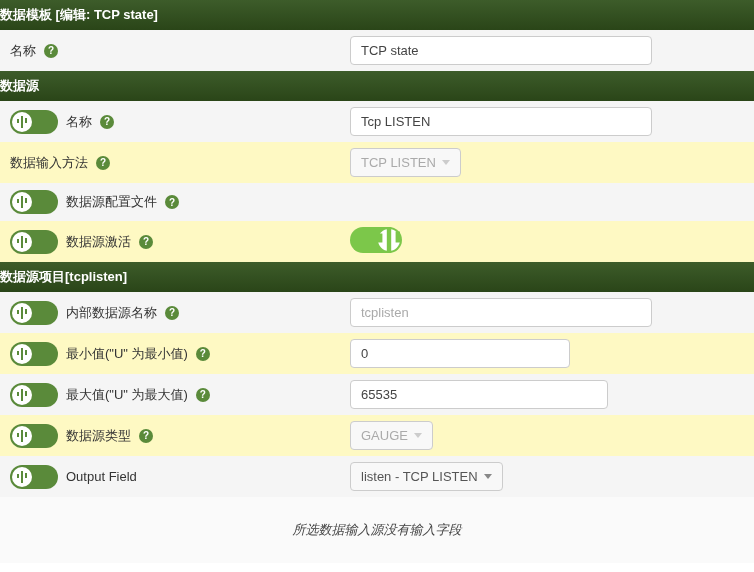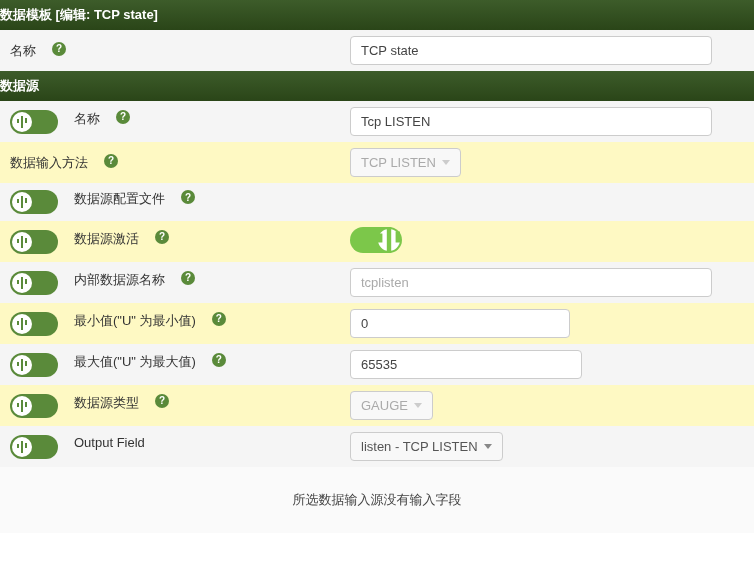--- a/index.html
+++ b/index.html
@@ -3,36 +3,36 @@
 <meta charset="utf-8">
 <style>
 * { box-sizing: border-box; margin: 0; padding: 0; }
 body { font-family: Arial, sans-serif; font-size: 13px; background: #fff; width: 754px; }
 .section-header { background: linear-gradient(to bottom, #3d5c2a, #2a4518); color: #fff; padding: 6px 0; font-weight: bold; font-size: 13px; }
 .row { display: flex; align-items: center; padding: 6px 10px; min-height: 38px; }
 .row:nth-of-type(odd) { background: #f5f5f5; }
 .row:nth-of-type(even) { background: #e8e8e8; }
 .row.r-odd { background: #f5f5f5; }
 .row.r-even { background: #fef9c3; }
-.label-col { width: 340px; display: flex; gap: 16px; }
+.label-col { width: 340px; display: flex; align-items: center; gap: 8px; }
 .control-col { flex: 1; }
 .toggle { width: 48px; height: 24px; border-radius: 12px; background: #5a8a3a; position: relative; display: inline-flex; align-items: center; flex-shrink: 0; }
 .toggle .knob { width: 20px; height: 20px; border-radius: 50%; background: #fff; position: absolute; left: 2px; display: flex; align-items: center; justify-content: center; }
 .toggle .cactus { width: 10px; height: 12px; }
 .toggle-green { width: 52px; height: 26px; border-radius: 13px; background: #7cc74a; position: relative; display: inline-flex; align-items: center; }
 .toggle-green .knob { width: 22px; height: 22px; border-radius: 50%; background: #fff; position: absolute; right: 2px; display: flex; align-items: center; justify-content: center; }
 .help-icon { width: 14px; height: 14px; border-radius: 50%; background: #5a8a3a; color: #fff; font-size: 10px; font-weight: bold; display: inline-flex; align-items: center; justify-content: center; cursor: pointer; flex-shrink: 0; }
 .label-text { color: #333; }
-.text-input { width: 362px; padding: 6px 10px; border: 1px solid #ccc; border-radius: 4px; font-size: 13px; color: #444; }
+.text-input { width: 302px; padding: 6px 10px; border: 1px solid #ccc; border-radius: 4px; font-size: 13px; color: #444; }
 .text-input::placeholder { color: #aaa; }
 .select-btn { padding: 6px 10px; border: 1px solid #ccc; border-radius: 4px; background: #f8f8f8; font-size: 13px; color: #555; display: inline-flex; align-items: center; gap: 6px; cursor: pointer; }
 .select-btn.disabled { color: #aaa; }
 .caret { width: 0; height: 0; border-left: 4px solid transparent; border-right: 4px solid transparent; border-top: 5px solid #888; }
 .select-btn.disabled .caret { border-top-color: #ccc; }
-.custom-msg { text-align: center; padding: 24px; color: #444; background: #fafafa; }
+.custom-msg { text-align: center; font-style: italic; padding: 24px; color: #444; background: #fafafa; }
 .footer { display: flex; justify-content: flex-end; gap: 8px; padding: 10px; background: #fff; }
 .wrap { position: relative; }
 </style>
 </head>
 <body>
 <div class="wrap">
 
 <div class="section-header">数据模板 [编辑: TCP state]</div>
 <div class="row r-odd">
   <div class="label-col">
@@ -102,20 +102,21 @@
     <span class="toggle-green">
           <span class="knob">
             <svg class="cactus" viewBox="0 0 10 12">
               <path fill="#7cc74a" d="M4 0h2v12H4zM0 3h2v4H0zM8 2h2v5H8z"></path>
             </svg>
           </span>
         </span>
   </div>
 </div>
 
+<div class="section-header">数据源项目[tcplisten]</div>
 <div class="row r-odd">
   <div class="label-col">
     <span class="toggle">
           <span class="knob">
             <svg class="cactus" viewBox="0 0 10 12">
               <path fill="#5a8a3a" d="M4 0h2v12H4zM0 3h2v4H0zM8 2h2v5H8z"></path>
             </svg>
           </span>
         </span>
     <span class="label-text">内部数据源名称</span>
@@ -147,21 +148,21 @@
           <span class="knob">
             <svg class="cactus" viewBox="0 0 10 12">
               <path fill="#5a8a3a" d="M4 0h2v12H4zM0 3h2v4H0zM8 2h2v5H8z"></path>
             </svg>
           </span>
         </span>
     <span class="label-text">最大值("U" 为最大值)</span>
     <span class="help-icon">?</span>
   </div>
   <div class="control-col">
-    <input class="text-input" style="width: 232px;" value="65535">
+    <input class="text-input" style="width: 258px;" value="65535">
   </div>
 </div>
 <div class="row r-even">
   <div class="label-col">
     <span class="toggle">
           <span class="knob">
             <svg class="cactus" viewBox="0 0 10 12">
               <path fill="#5a8a3a" d="M4 0h2v12H4zM0 3h2v4H0zM8 2h2v5H8z"></path>
             </svg>
           </span>

